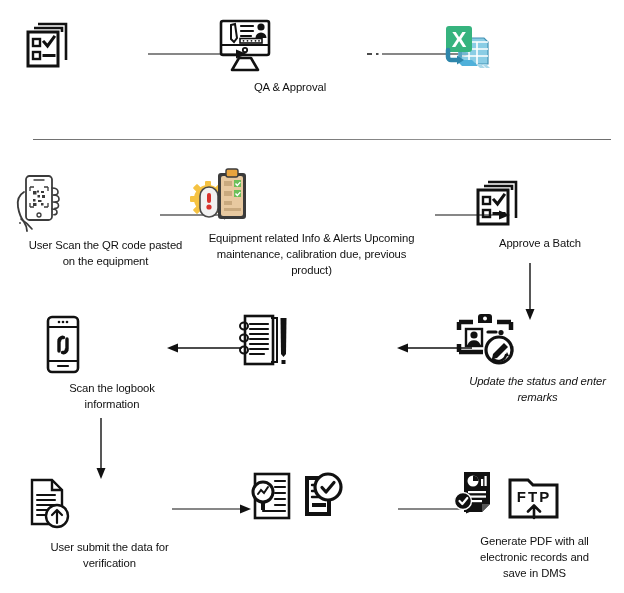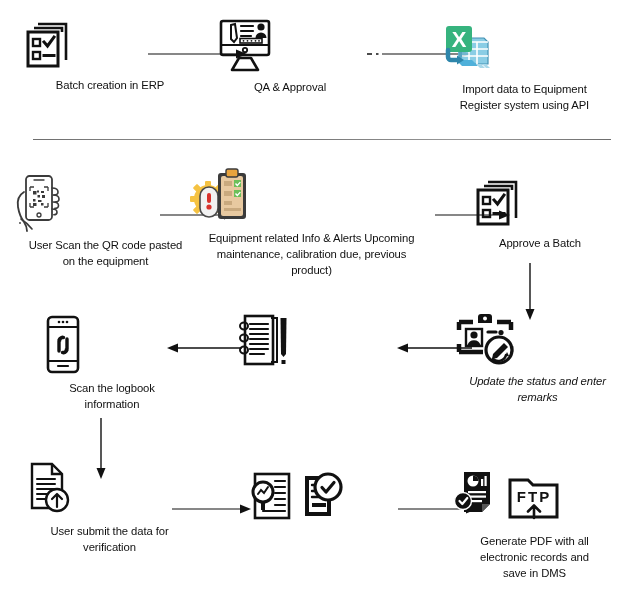--- a/index.html
+++ b/index.html
@@ -41,21 +41,20 @@
     <span class="icon">
       <svg width="52" height="52" viewBox="0 0 52 52">
         <path d="M14 6 h28 v4 M18 2 h28 v36" fill="none" stroke="#111" stroke-width="2.6"></path>
         <rect x="8" y="10" width="30" height="34" fill="none" stroke="#111" stroke-width="3"></rect>
         <rect x="13" y="17" width="7" height="7" fill="none" stroke="#111" stroke-width="2.4"></rect>
         <rect x="13" y="30" width="7" height="7" fill="none" stroke="#111" stroke-width="2.4"></rect>
         <path d="M24 20 l3.5 4 L34 15" fill="none" stroke="#111" stroke-width="3" stroke-linecap="square"></path>
         <path d="M24 33.5 h10" stroke="#111" stroke-width="3" stroke-linecap="square"></path>
       </svg>
     </span>
-    <div class="label">Batch creation in ERP</div>
   </div>
 
   <div class="arrow" style="left:148px; top:48px;">
     <svg width="100" height="12" viewBox="0 0 100 12">
       <path d="M0 6 H88" stroke="#111" stroke-width="1.2"></path>
       <path d="M88 1.5 L99 6 L88 10.5 Z" fill="#111"></path>
     </svg>
   </div>
 
   <div class="node" style="left:215px; top:18px; width:150px;">
@@ -99,22 +98,20 @@
         </g>
         <path d="M24 40 L40 40 L46 46 L30 46 Z" fill="#4FB0DA"></path>
         <path d="M44 44 l5 0 l4 4 l-5 0 Z" fill="#A8D8EA"></path>
         <path d="M50 44 l4 0 l4 4 l-4 0 Z" fill="#A8D8EA"></path>
         <rect x="14" y="6" width="26" height="26" rx="3" fill="#36B37E"></rect>
         <text x="27" y="27" font-family="'Liberation Sans',sans-serif" font-size="22" font-weight="bold" fill="#ffffff" text-anchor="middle">X</text>
         <path d="M16 30 v7 a3 3 0 0 0 3 3 h8" fill="none" stroke="#2E86AB" stroke-width="4.5" stroke-linecap="round"></path>
         <path d="M25 35.5 l7 4.5 l-7 4.5 Z" fill="#2E86AB"></path>
       </svg>
     </span>
-    <div class="label">Import data to Equipment
-Register system using API</div>
   </div>
 
   <div class="divider"></div>
 
   <div class="node" style="left:8px; top:172px; width:195px;">
     <span class="icon">
       <svg width="58" height="62" viewBox="0 0 58 62">
         <rect x="18" y="4" width="26" height="44" rx="3.5" fill="none" stroke="#3b3b3b" stroke-width="1.8"></rect>
         <path d="M26 8 h10" stroke="#3b3b3b" stroke-width="1.4" stroke-linecap="round"></path>
         <circle cx="31" cy="43" r="2" fill="none" stroke="#3b3b3b" stroke-width="1.3"></circle>
@@ -304,21 +301,21 @@
 remarks</div>
   </div>
 
   <div class="arrow" style="left:95px; top:418px;">
     <svg width="12" height="62" viewBox="0 0 12 62">
       <path d="M6 0 V50" stroke="#111" stroke-width="1.4"></path>
       <path d="M1.5 50 L6 61 L10.5 50 Z" fill="#111"></path>
     </svg>
   </div>
 
-  <div class="node" style="left:22px; top:462px; width:175px;">
+  <div class="node" style="left:22px; top:478px; width:175px;">
     <span class="icon">
       <svg width="52" height="58" viewBox="0 0 52 58">
         <path d="M10 2 h20 l10 10 v34 H10 Z" fill="none" stroke="#111" stroke-width="2.4"></path>
         <path d="M30 2 v10 h10" fill="none" stroke="#111" stroke-width="2.4"></path>
         <g stroke="#111" stroke-width="2" stroke-linecap="round">
           <path d="M15 17 h18"></path>
             <path d="M15 22 h18"></path>
             <path d="M15 27 h18"></path>
           <path d="M15 32 h12"></path>
             <path d="M15 37 h10"></path>

